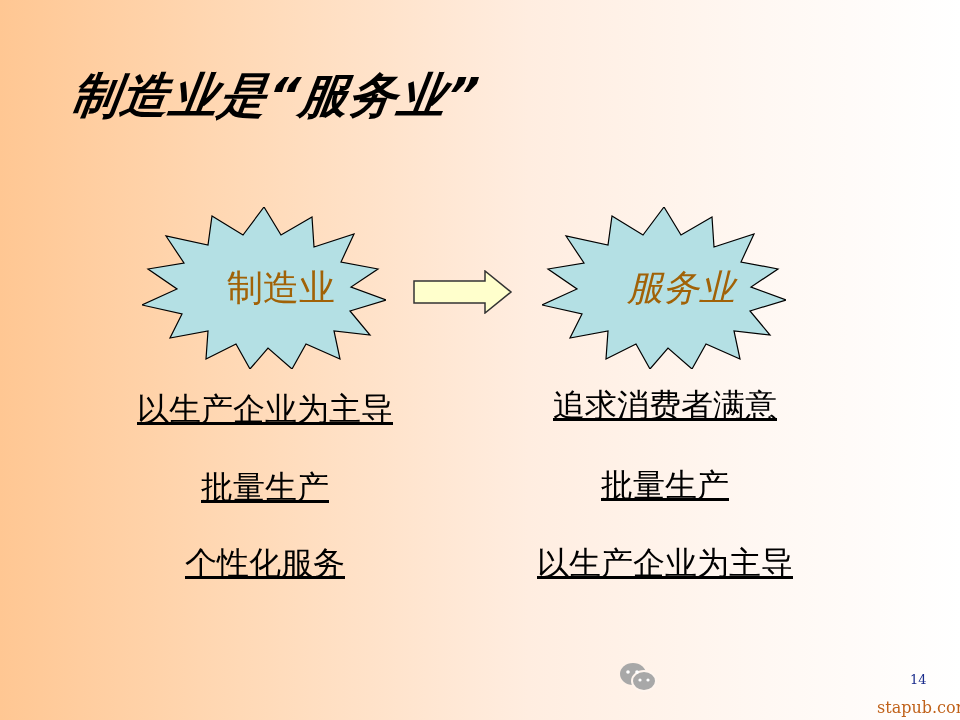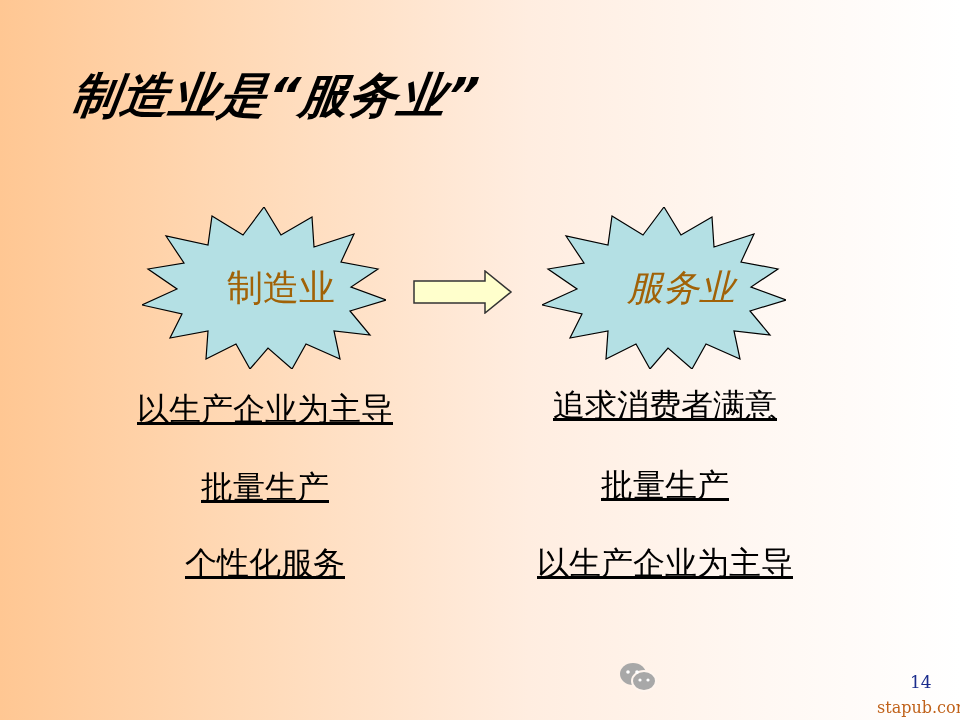--- a/index.html
+++ b/index.html
@@ -28,21 +28,21 @@
   .col { position: absolute; text-align: center; font-size: 32px; color: #000; }
   .col div { position: absolute; left: 0; right: 0; white-space: nowrap; text-decoration: underline; }
   .col-left { left: 100px; width: 330px; top: 388px; }
   .col-right { left: 505px; width: 320px; top: 384px; }
   .watermark {
     position: absolute; left: 618px; top: 662px; font-size: 25px; color: #a8a8a8;
     font-family: "DejaVu Sans", "Liberation Sans", sans-serif;
     display: flex; align-items: center; gap: 6px;
   }
   .page-num {
-    position: absolute; left: 910px; top: 672px; font-size: 17px; color: #1a2c8c;
+    position: absolute; left: 910px; top: 672px; font-size: 13px; color: #1a2c8c;
   }
   .site {
     position: absolute; left: 877px; top: 698px; font-size: 16px; color: #c0621a;
   }
 </style>
 </head>
 <body>
 
 <div class="title">制造业是“服务业”</div>
 

